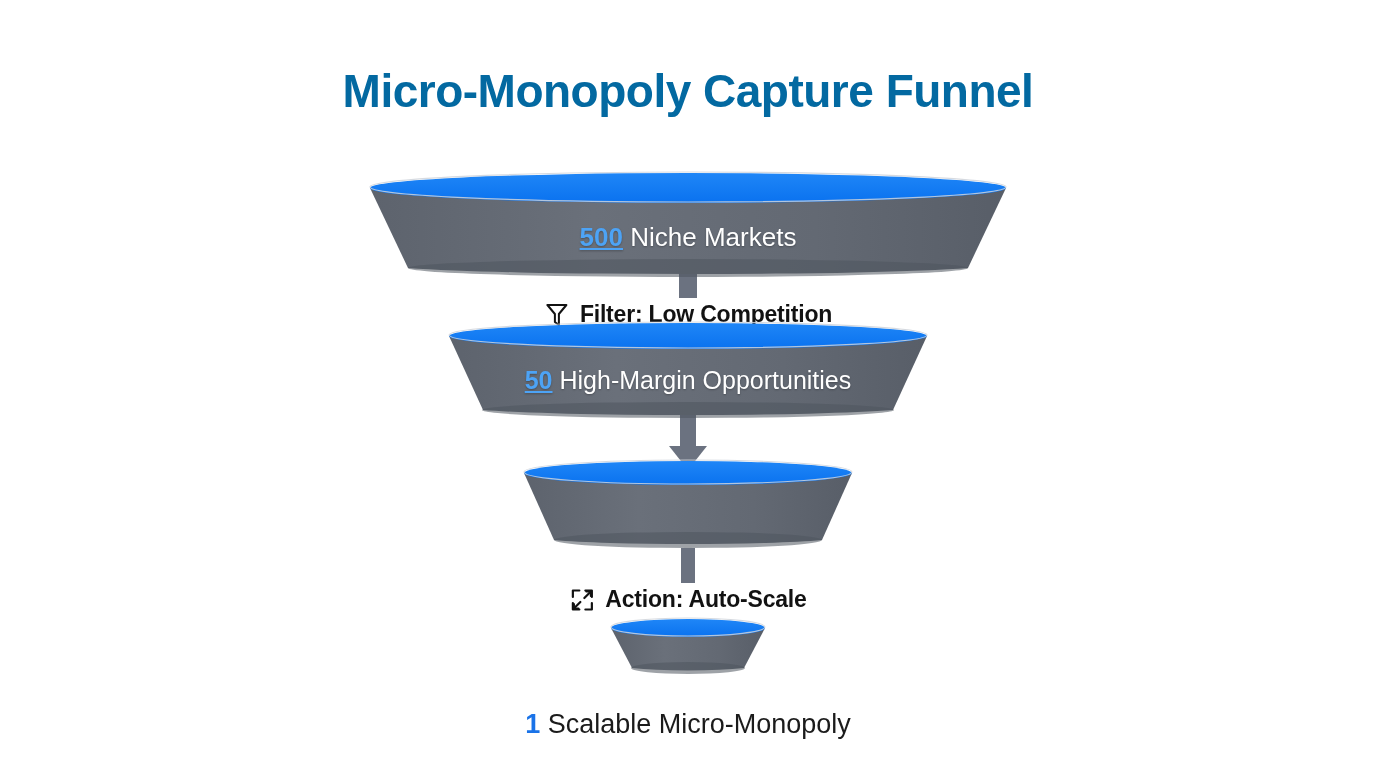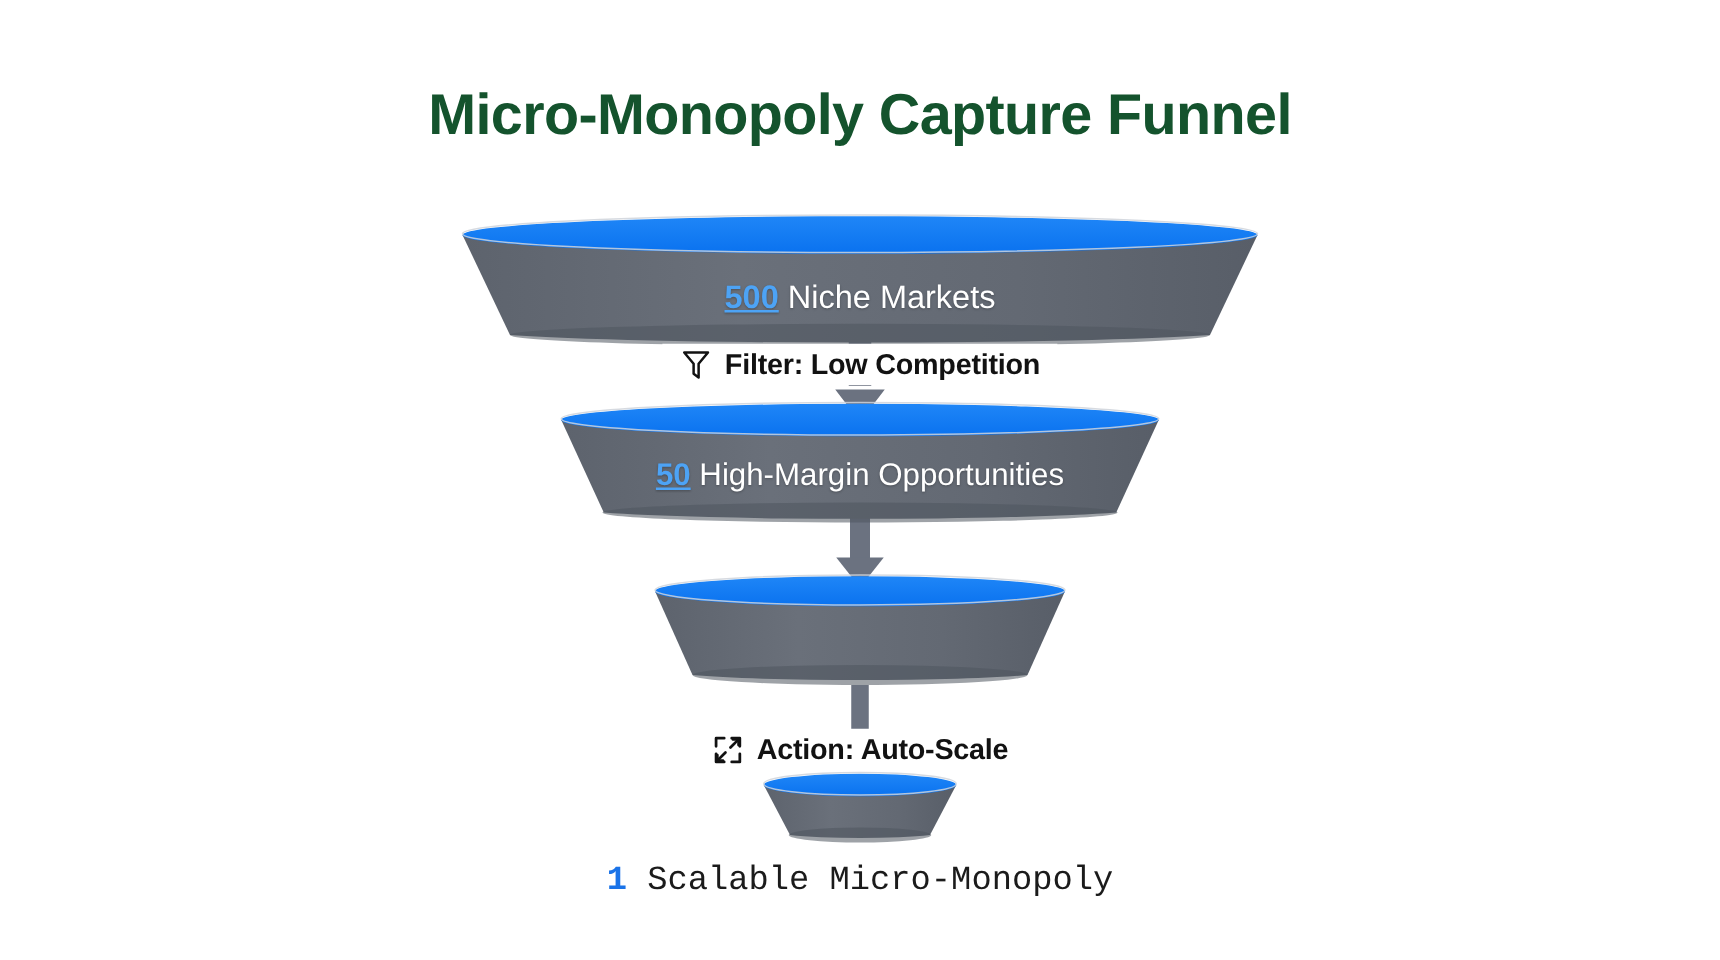--- a/index.html
+++ b/index.html
@@ -26,21 +26,21 @@
   
   .title {
     position: absolute;
     left: 0;
     top: 64px;
     width: 1376px;
     text-align: center;
     font-size: 46px;
     font-weight: 700;
     letter-spacing: -0.5px;
-    color: #14532d;
+    color: #0369a1;
     font-family: "Liberation Sans", sans-serif;
     white-space: nowrap;
   }
 
   
   .funnel {
     position: absolute;
     left: 0;
     top: 0;
     width: 1376px;
@@ -184,21 +184,21 @@
         <ellipse cx="330" cy="96" rx="280" ry="9" fill="#4f555e" opacity="0.55"></ellipse>
 
         <ellipse cx="330" cy="16" rx="318" ry="15" fill="url(#top1)"></ellipse>
         <ellipse cx="330" cy="15" rx="318" ry="15" fill="none" stroke="#cfd4da" stroke-width="1.2" opacity="0.85"></ellipse>
       </svg>
       <div class="stage-label" style="top:50px; font-size:26px;">
         <span class="num">500</span><span> Niche Markets</span>
       </div>
     </div>
 
-    <div class="conn-band" style="top:275px;">
+    <div class="conn-band" style="top:298px;">
       <span class="conn-icon">
         <svg width="22" height="24" viewBox="0 0 22 24" aria-hidden="true">
           <path d="M1.5,2 L20.5,2 L13,11 L13,22 L9,19 L9,11 Z" fill="none" stroke="#121212" stroke-width="2" stroke-linejoin="round" stroke-linecap="round"></path>
         </svg>
       </span>
       <span class="conn-text">Filter: Low Competition</span>
     </div>
 
     <div class="stage" style="top:322px;">
       <svg width="500" height="104" viewBox="0 0 500 104">
@@ -280,18 +280,18 @@
         <path d="M9,10 L163,10 L142,50 A 70 6 0 0 1 30,50 Z" fill="url(#body4)"></path>
         <ellipse cx="86" cy="50" rx="57" ry="6" fill="#4f555e" opacity="0.55"></ellipse>
         <ellipse cx="86" cy="10" rx="77" ry="9" fill="url(#top4)"></ellipse>
         <ellipse cx="86" cy="9" rx="77" ry="9" fill="none" stroke="#cfd4da" stroke-width="1.2" opacity="0.85"></ellipse>
       </svg>
       <div class="stage-label" style="top:22px; font-size:20px;">
         <span class="num"></span><span></span>
       </div>
     </div>
 
-    <div class="result-label" style="top:690px;font-family:Liberation Mono, monospace;">
+    <div class="result-label" style="top:709px;">
       <span class="num">1</span><span> Scalable Micro-Monopoly</span>
     </div>
 
   </div>
 </div>
 
 </body></html>

